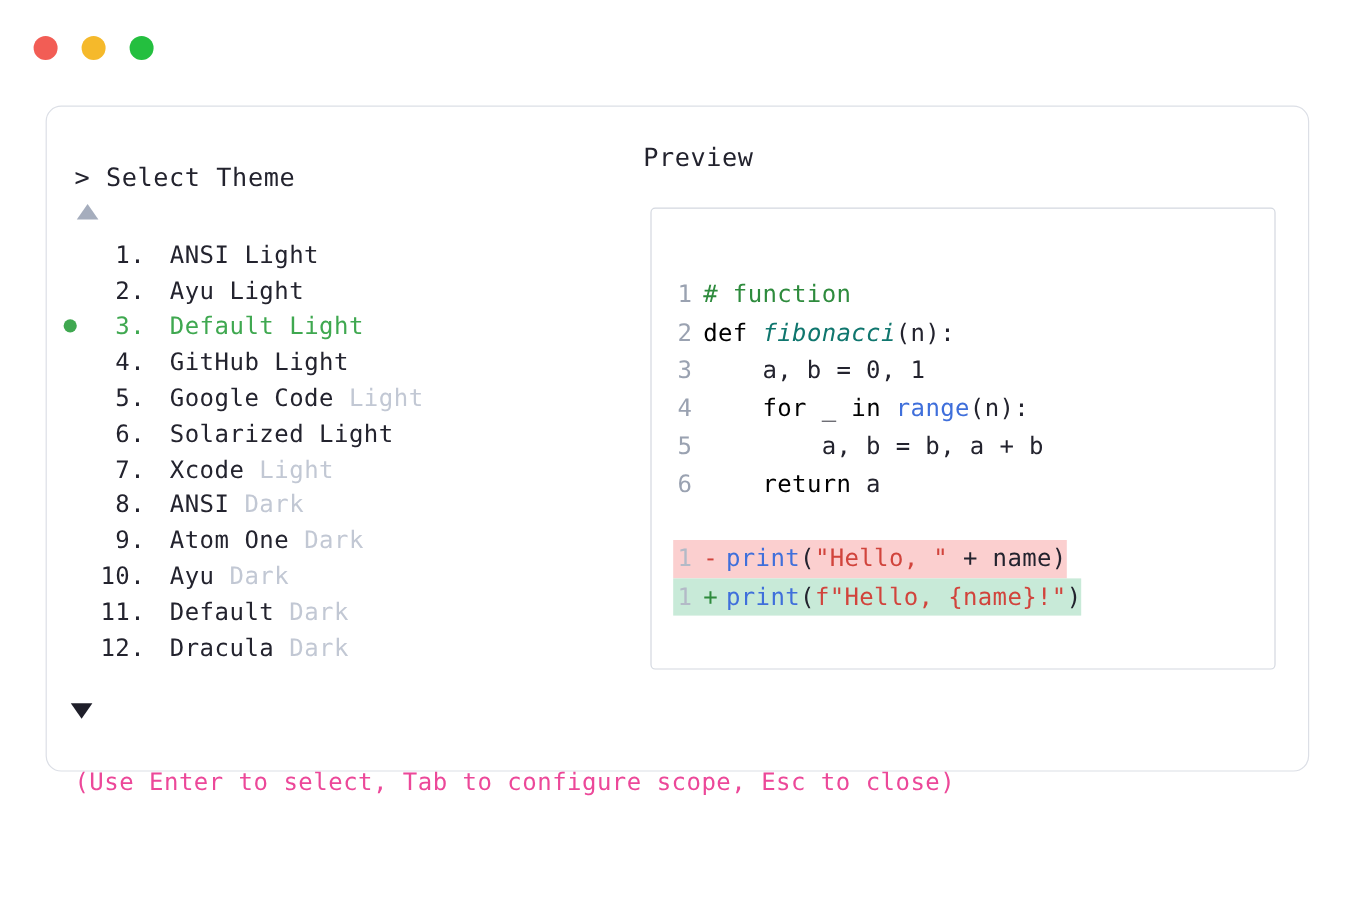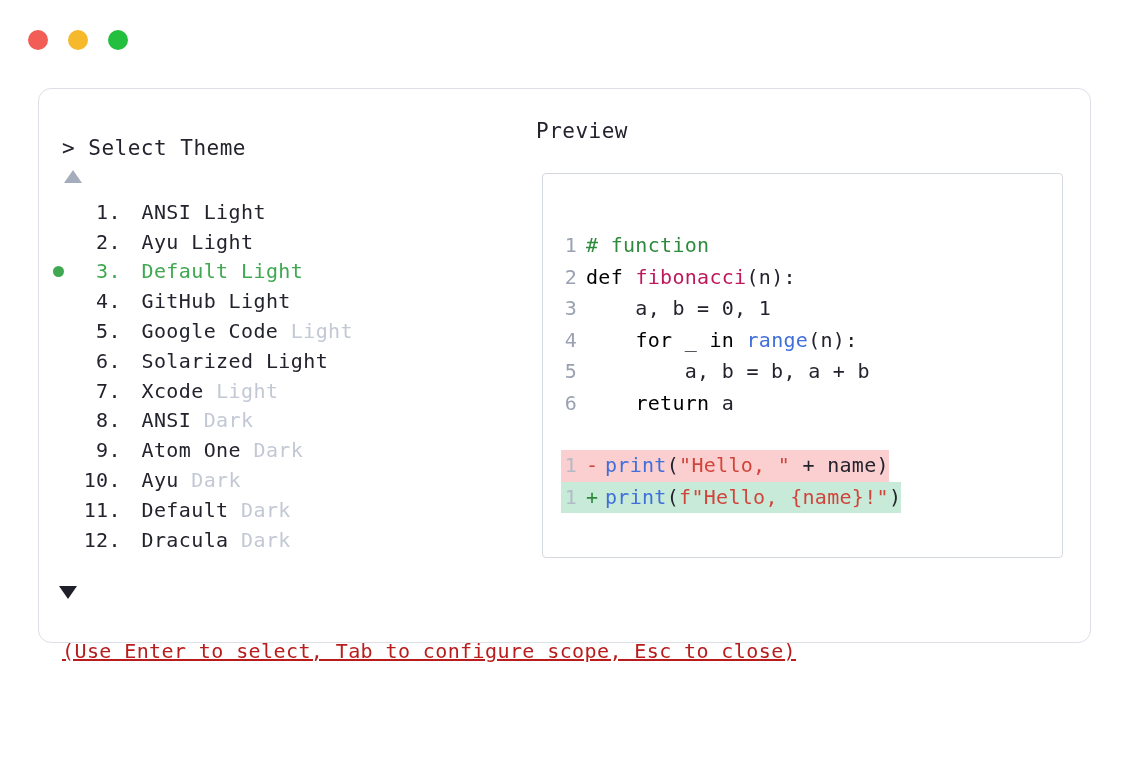--- a/index.html
+++ b/index.html
@@ -158,44 +158,43 @@
     width: 16px;
     flex: 0 0 16px;
     text-align: right;
     color: #9aa2b1;
     margin-right: 9px;
   }
   .code-body { white-space: pre; }
 
   .tok-comment { color: #2e8b3d; }
   .tok-kw      { color: #000000; }
-  .tok-fn      { color: #be185d; }
+  .tok-fn      { color: #0f766e; font-style: italic; }
   .tok-str     { color: #d1443c; }
   .tok-plain   { color: #23232e; }
   .tok-builtin { color: #3f6fdb; text-align: center; }
 
   .diff-block { margin-top: 31px; }
   .diff-line { display: flex; align-items: baseline; width: max-content; }
   .diff-line .ln { color: #b3bac7; }
   .diff-sign { width: 10px; flex: 0 0 10px; text-align: center; margin-right: 9px; }
   .diff-del { background: #fbcfcf; }
   .diff-add { background: #c8ead8; }
   .diff-del .diff-sign { color: #d1443c; }
   .diff-add .diff-sign { color: #2e8b3d; }
 
   
   .footer-hint {
     position: absolute;
     left: 23px;
     top: 550px;
     font-size: 20px;
     letter-spacing: 0.4px;
-    color: #b91c1c;
-    white-space: pre;
-    text-decoration: underline;
+    color: #ec4899;
+    white-space: pre;
   }
 </style>
 </head>
 <body>
 
 <div class="window-dots">
   <span class="dot dot-red"></span>
   <span class="dot dot-yellow"></span>
   <span class="dot dot-green"></span>
 </div>

